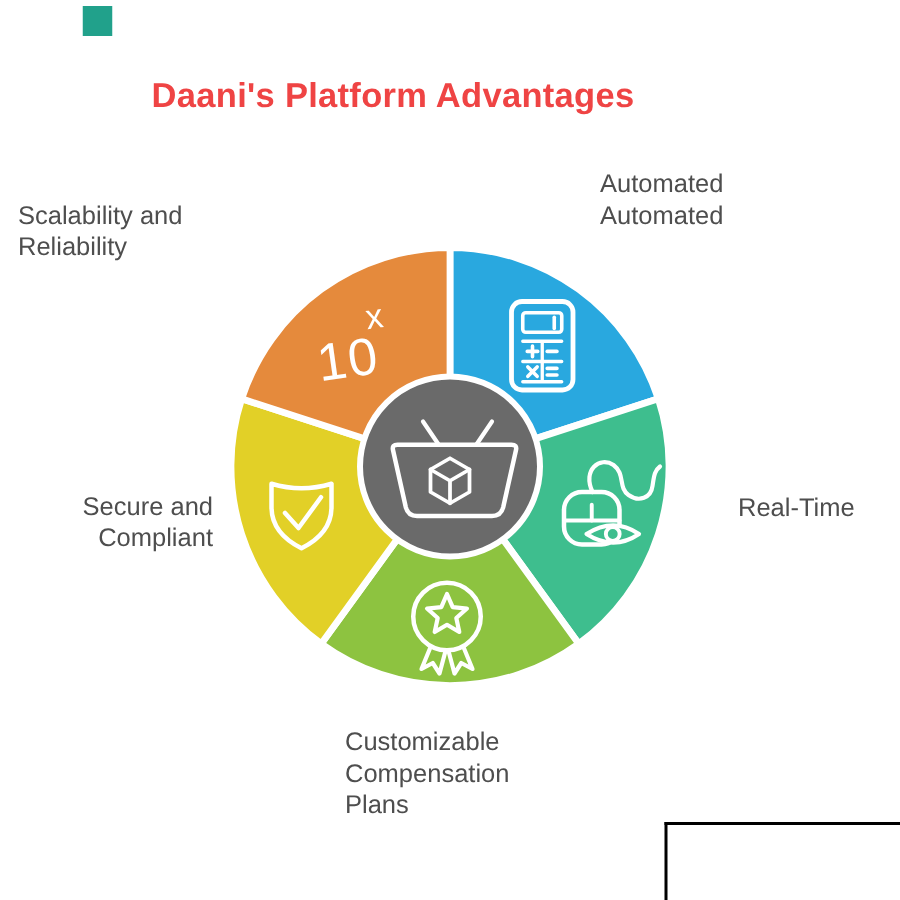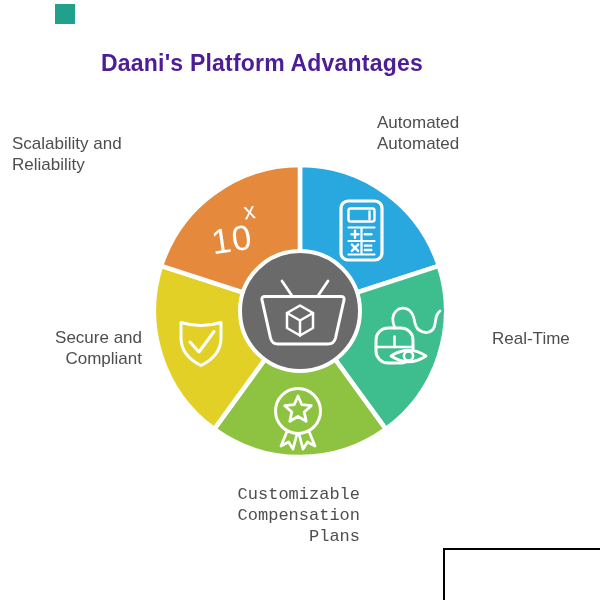--- a/index.html
+++ b/index.html
@@ -1,26 +1,26 @@
 <!DOCTYPE html>
 <html><head>
 <meta charset="utf-8">
 <style>
   html,body{margin:0;padding:0;background:#ffffff;}
   #canvas{position:relative;width:600px;height:600px;background:#ffffff;overflow:hidden;
           font-family:"Liberation Sans",sans-serif;}
   .title{position:absolute;top:50px;left:0;width:524px;text-align:center;
-         font-size:23px;font-weight:bold;color:#4c1d95;letter-spacing:.2px;}
+         font-size:23px;font-weight:bold;color:#ef4444;letter-spacing:.2px;}
   .lbl{position:absolute;font-size:17px;line-height:21px;color:#4E4E4E;}
   .lbl span{display:block;}
   .lbl-scalability{left:12px;top:133px;width:202px;}
-  .lbl-automated{left:377px;top:112px;text-align:left;}
+  .lbl-automated{left:400px;top:112px;text-align:left;}
   .lbl-realtime{left:468px;top:328px;text-align:left;margin-left:24px;}
   .lbl-secure{left:20px;top:327px;width:122px;text-align:right;}
-  .lbl-custom{left:210px;top:484px;width:150px;text-align:right;font-family:Liberation Mono, monospace;}
+  .lbl-custom{left:230px;top:484px;width:150px;text-align:left;}
   .wheel-svg{position:absolute;left:0;top:0;}
   .corner-square{position:absolute;left:55px;top:4px;}
   .corner-box{position:absolute;left:443px;top:548px;width:157px;height:52px;
               background:#ffffff;border-top:2px solid #000;border-left:2px solid #000;
               box-sizing:border-box;}
 </style>
 </head>
 <body>
 
 <div id="canvas">

